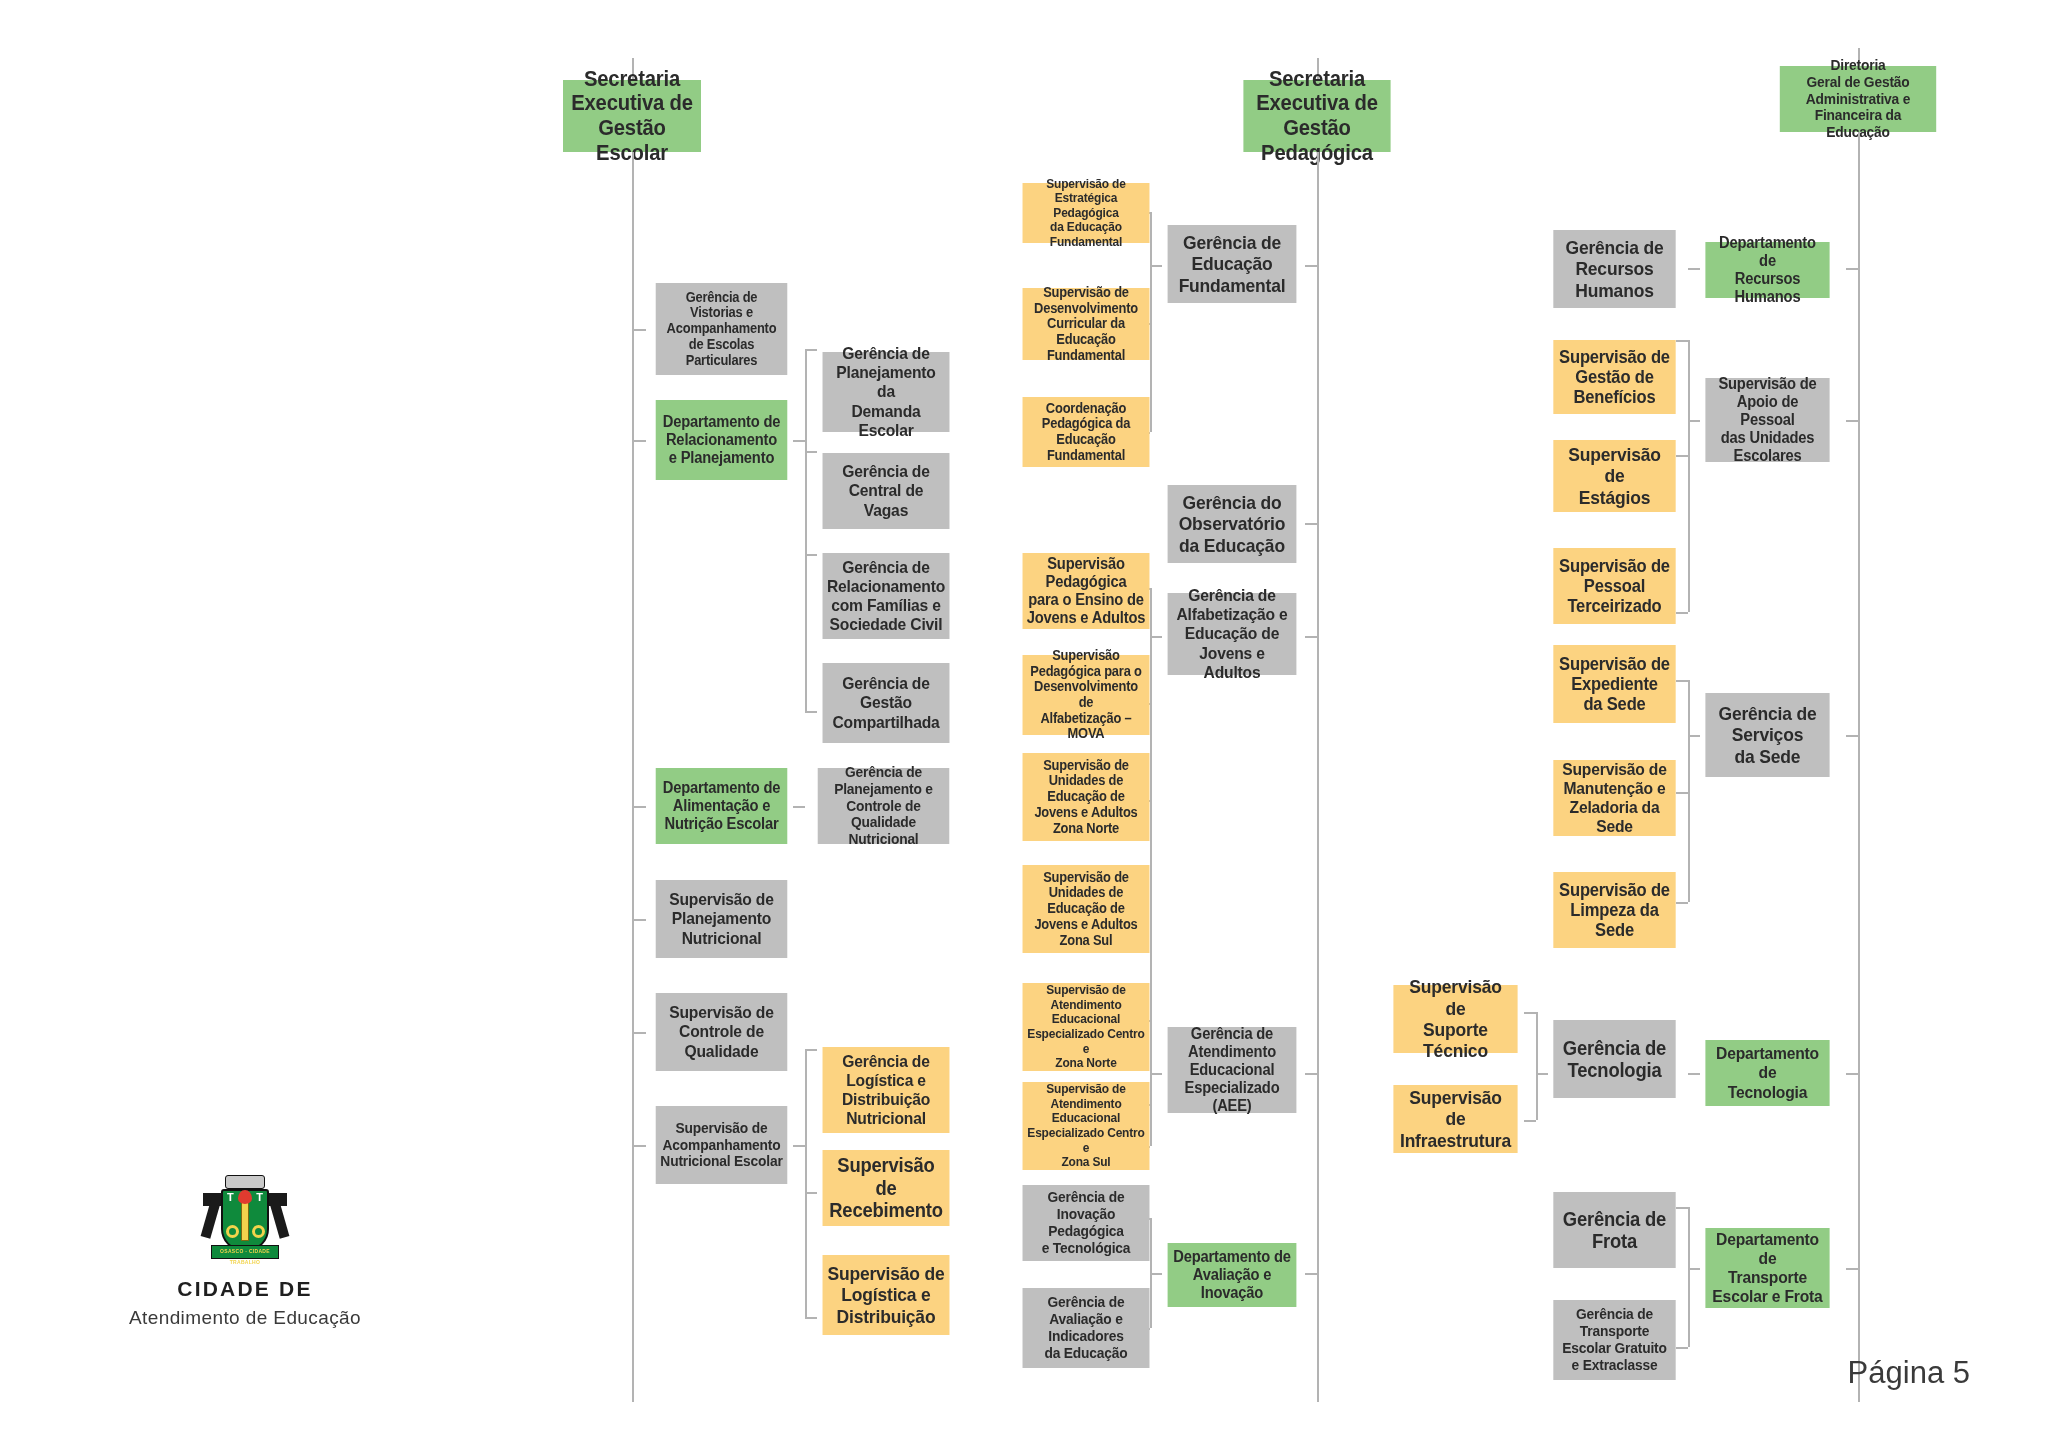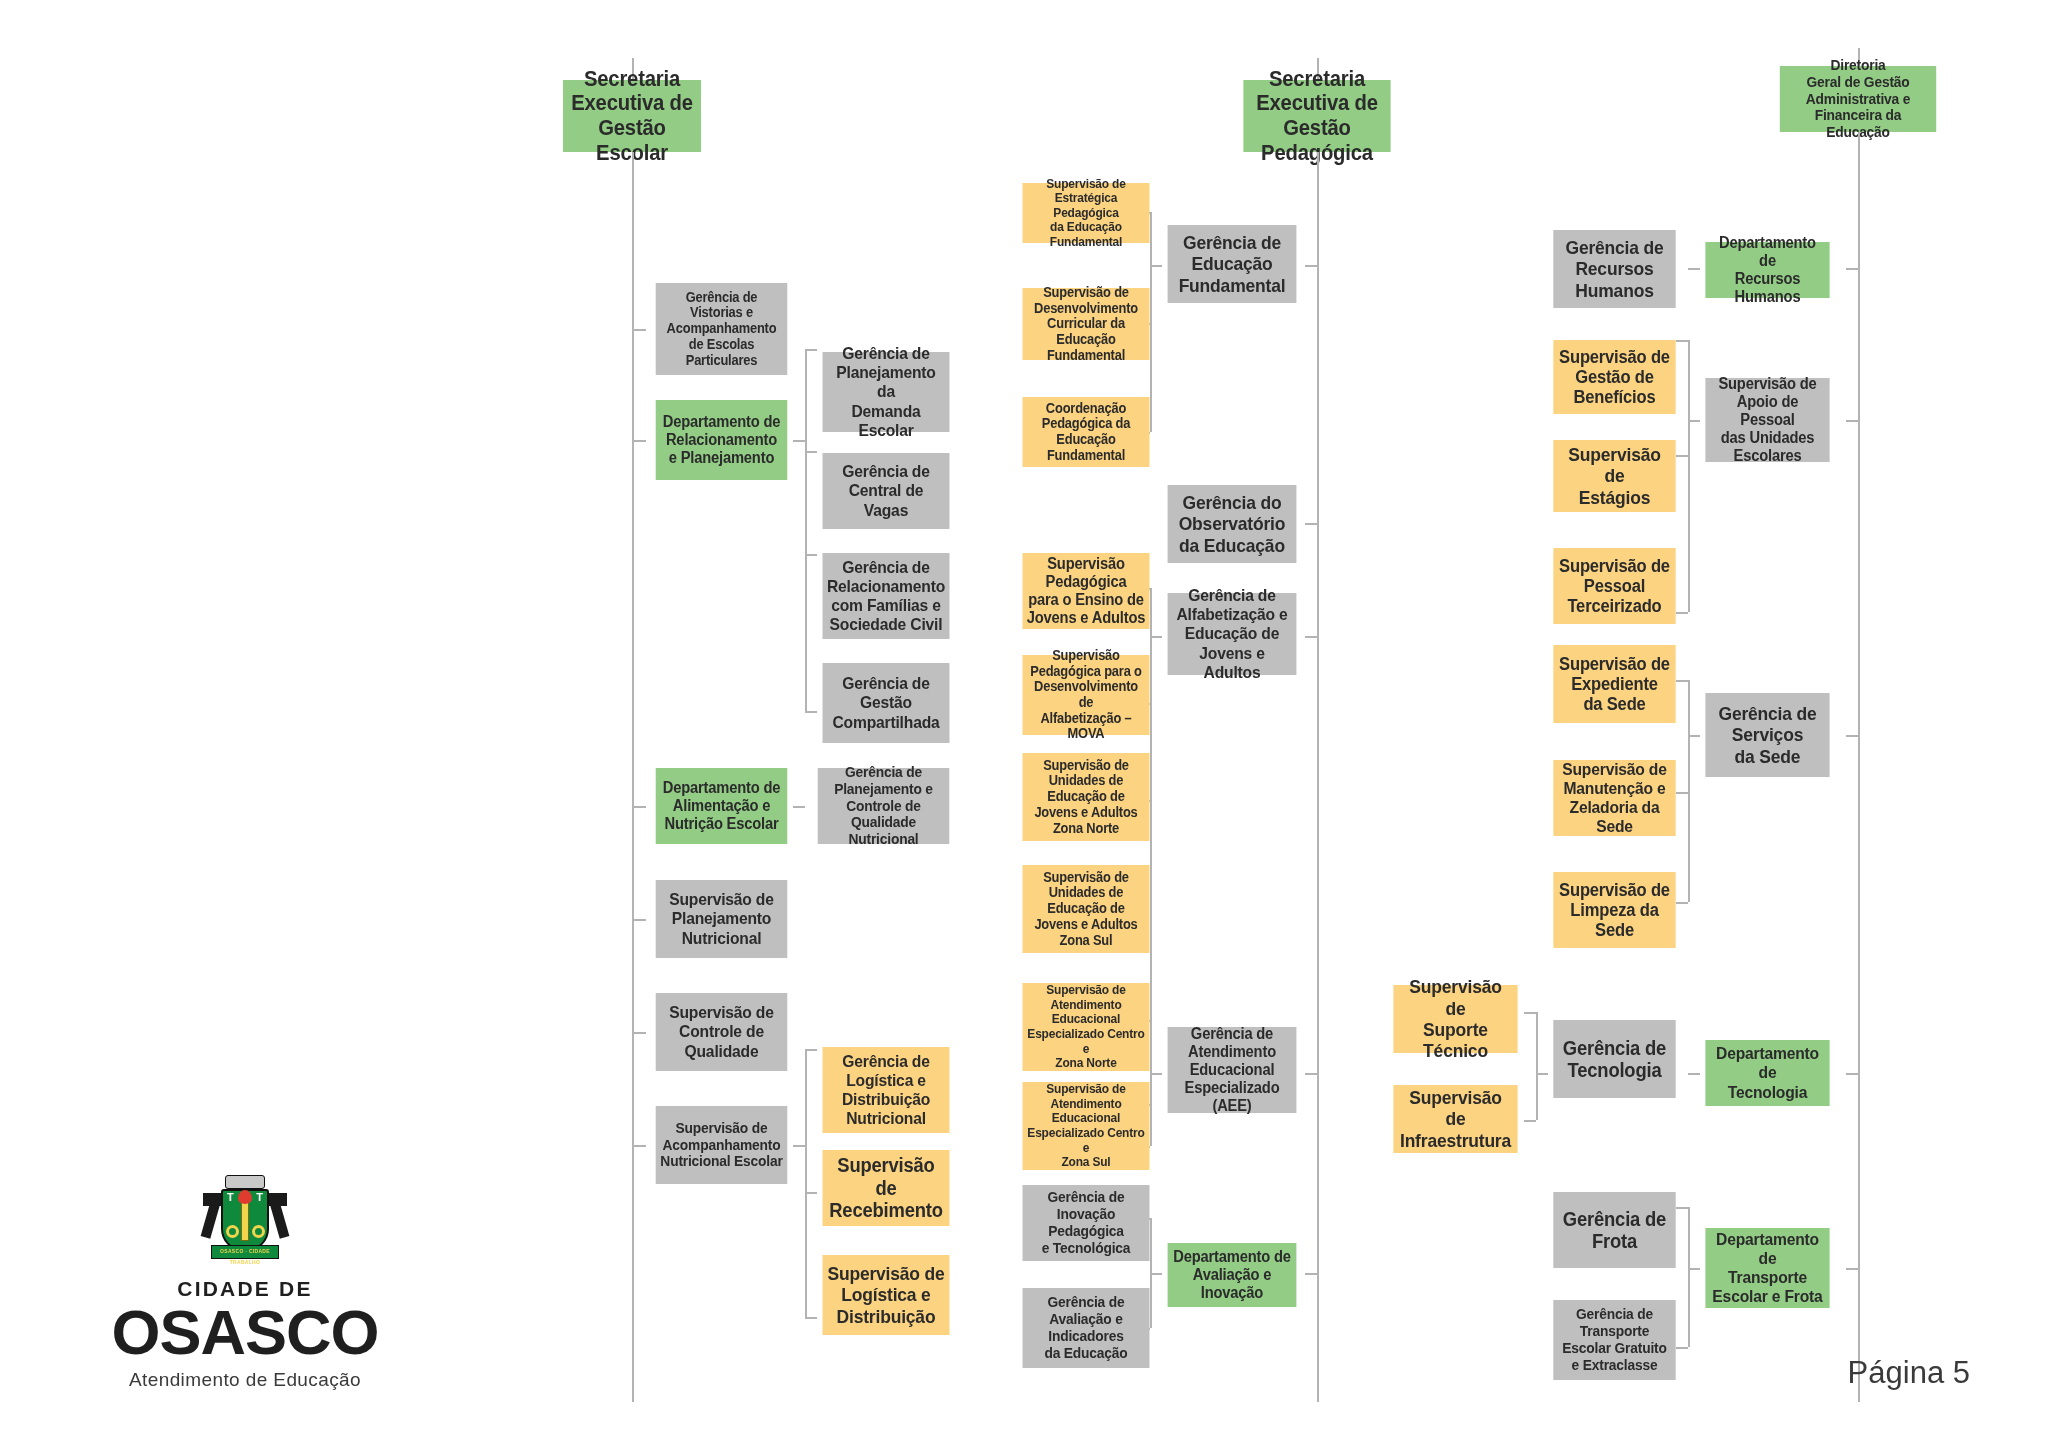--- a/index.html
+++ b/index.html
@@ -399,19 +399,18 @@
       </div>
       <div class="crest-torch"></div>
       <div class="crest-flame"></div>
       <div class="crest-gearL"></div>
       <div class="crest-gearR"></div>
       <div class="crest-ribbon">
         <span>OSASCO - CIDADE TRABALHO</span>
       </div>
     </div>
     <div id="logo-cidade">CIDADE DE</div>
-    <div id="logo-osasco">OSASCO</div>
     <div id="logo-sub">Atendimento de Educação</div>
   </div>
 
   <div id="page-label">Página 5</div>
 
 </div>
 
 </body></html>

